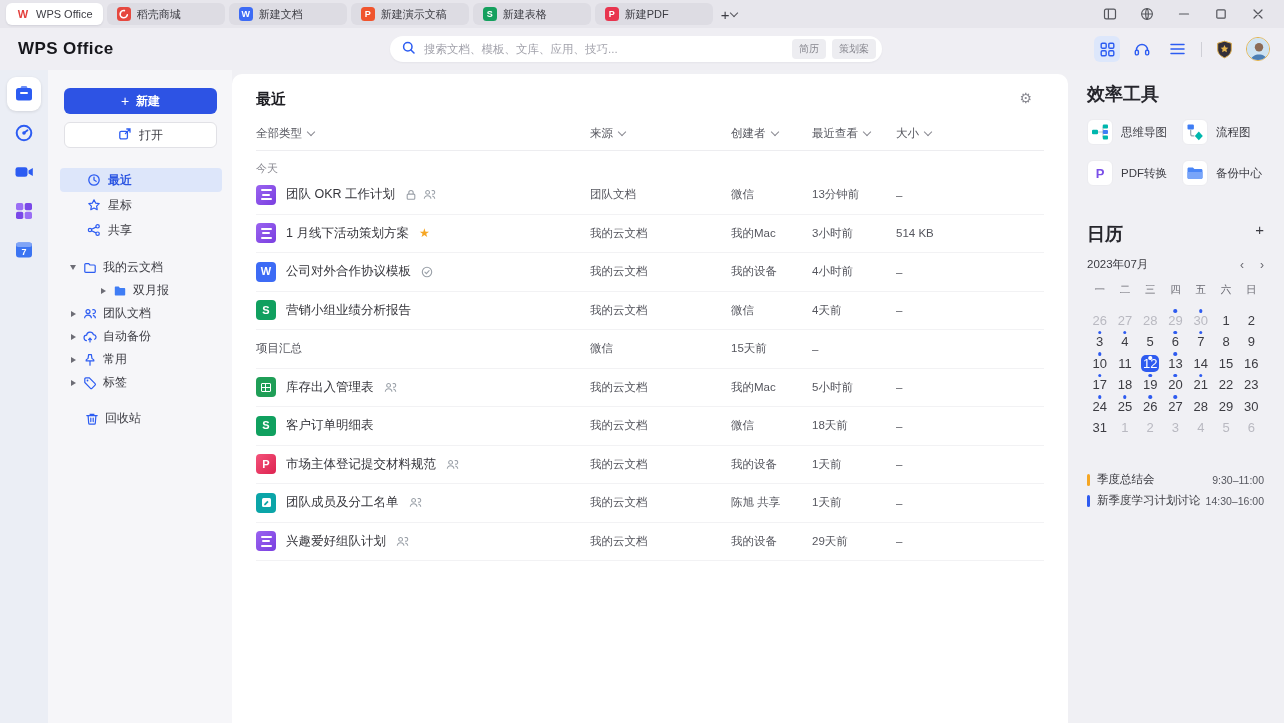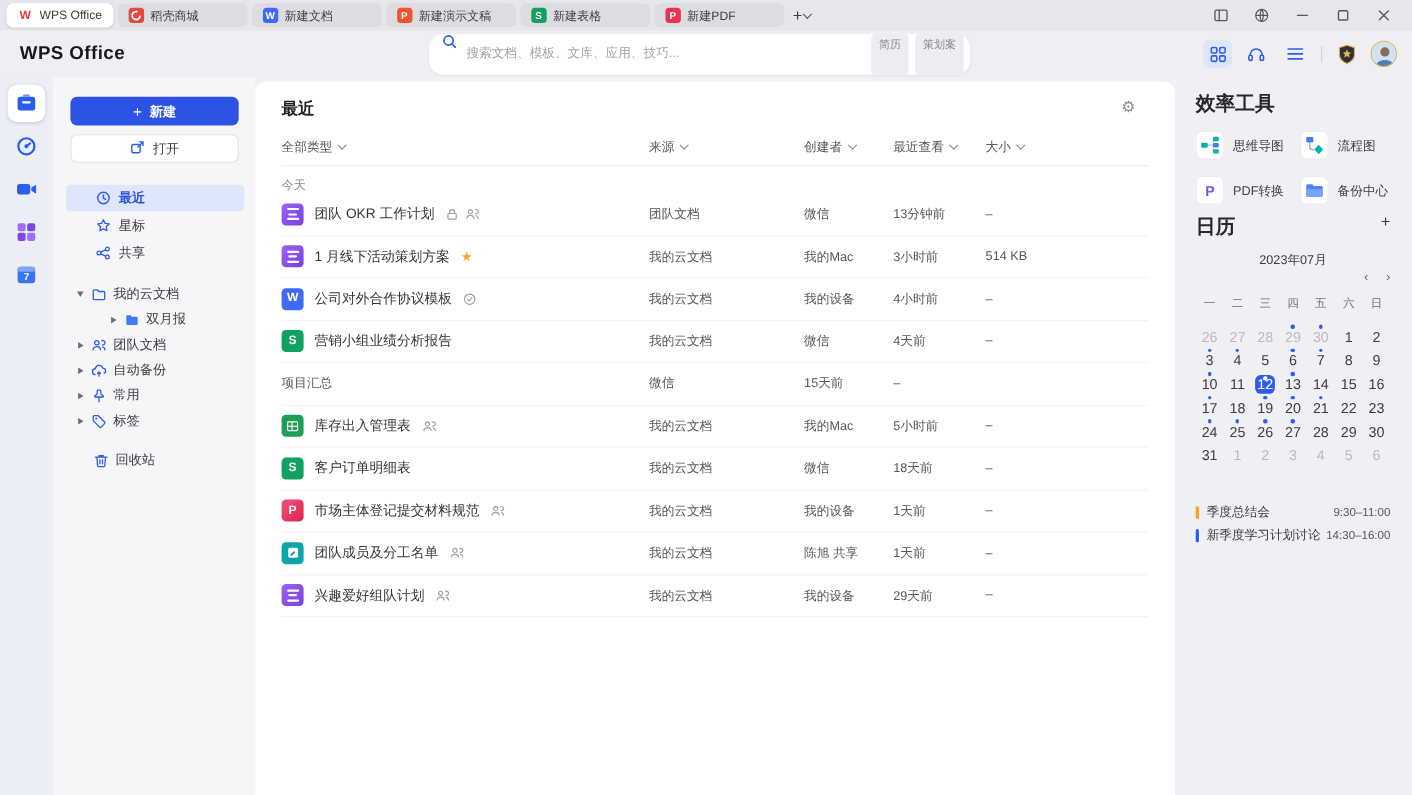--- a/index.html
+++ b/index.html
@@ -19,21 +19,21 @@
   .tab .tlabel { white-space:nowrap; overflow:hidden; }
   .tabplus { display:flex; align-items:center; gap:2px; margin-left:4px; color:#3c3c43; }
   .tabplus .plus { font-size:15px; line-height:1; }
   .chevsm { width:6px; height:6px; border-right:1.2px solid #55565c; border-bottom:1.2px solid #55565c;
             transform:rotate(45deg); margin-top:-3px; display:inline-block; }
   .winctrls { margin-left:auto; display:flex; align-items:center; gap:21px; padding-right:8px; }
   .winctrls .wc { display:flex; align-items:center; justify-content:center; width:16px; height:16px; }
   
   .header { height:42px; background:#efeef3; display:flex; align-items:center; padding:0 14px 0 18px; }
   .logo { width:372px; font-size:17px; font-weight:700; color:#17171c; letter-spacing:.4px; }
-  .search { width:492px; height:37px; background:#fff; border-radius:13px; display:flex; 
+  .search { width:492px; height:26px; background:#fff; border-radius:13px; display:flex; align-items:center;
             padding:0 6px 0 12px; box-shadow:0 1px 2px rgba(40,40,60,.05); }
   .search input { border:none; outline:none; flex:1; font-size:11.5px; color:#333; background:transparent;
                   margin-left:7px; font-family:inherit; }
   .search input::placeholder { color:#a2a2ab; }
   .stag { background:#ededf1; color:#86868e; font-size:10px; padding:3px 7px; border-radius:4px; margin-left:6px; white-space:nowrap; }
   .hicons { margin-left:auto; display:flex; align-items:center; }
   .hbtn { width:26px; height:26px; border-radius:6px; display:flex; align-items:center; justify-content:center; margin-left:9px; }
   .hbtn.gridbg { background:#dde7fb; }
   .hdivider { width:1px; height:15px; background:#cfcfd6; margin-left:11px; }
   .avatar { width:24px; height:24px; border-radius:50%; overflow:hidden; border:1.5px solid #e2b24a; margin-left:9px; flex:none; }
@@ -88,23 +88,23 @@
         background-size:100% 1.2px,1.2px 100%; background-position:center; background-repeat:no-repeat; }
   .fi.pdf { background:linear-gradient(135deg,#f4527a,#dd2350); }
   .fi.form { background:#0ba5a8; }
   
   .rightpanel { flex:1; padding:12px 22px 0 19px; }
   .ptitle { font-size:18px; font-weight:700; color:#26262c; }
   .tools { margin-top:13px; display:grid; grid-template-columns:95px 1fr; row-gap:15px; }
   .tool { display:flex; align-items:center; gap:8px; font-size:11.5px; color:#3c3c43;text-align:center; }
   .toolbox { width:26px; height:26px; background:#fff; border-radius:6px; border:1px solid #ececf0;
              display:flex; align-items:center; justify-content:center; flex:none; }
-  .calhead { margin-top:8px; display:flex; }
+  .calhead { margin-top:36px; display:flex; }
   .calhead .plus { margin-left:auto; font-size:15px; color:#3c3c43; line-height:1; }
-  .monthrow { margin-top:11px; display:flex; align-items:center; font-size:11.5px; color:#3a3a40;flex-direction:column; }
+  .monthrow { margin-top:11px; display:flex; align-items:center; font-size:11.5px; color:#3a3a40; }
   .monthnav { margin-left:auto; display:flex; gap:16px; color:#66666e; font-size:12px; }
   .calgrid { margin-top:8px; width:177px; display:grid; grid-template-columns:repeat(7,1fr); }
   .wd { height:20px; font-size:10.5px; color:#6a6a72; display:flex; align-items:center; justify-content:center; }
   .day { height:21.5px; position:relative; display:flex; align-items:center; justify-content:center; }
   .day .num { width:18px; height:17px; display:flex; align-items:center; justify-content:center;
               font-size:13px; color:#3c3c42; border-radius:5px; margin-top:3px; }
   .day.muted .num { color:#b9b9c1; }
   .day.sel .num { background:#2e5bf0; color:#fff; }
   .ddot { position:absolute; top:1px; left:50%; transform:translateX(-50%); width:3.5px; height:3.5px;
           border-radius:50%; background:#2e5bf0; }

